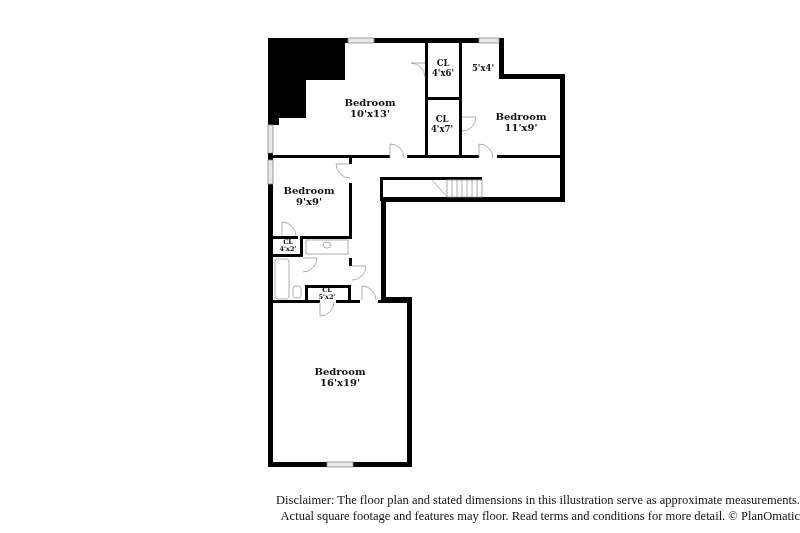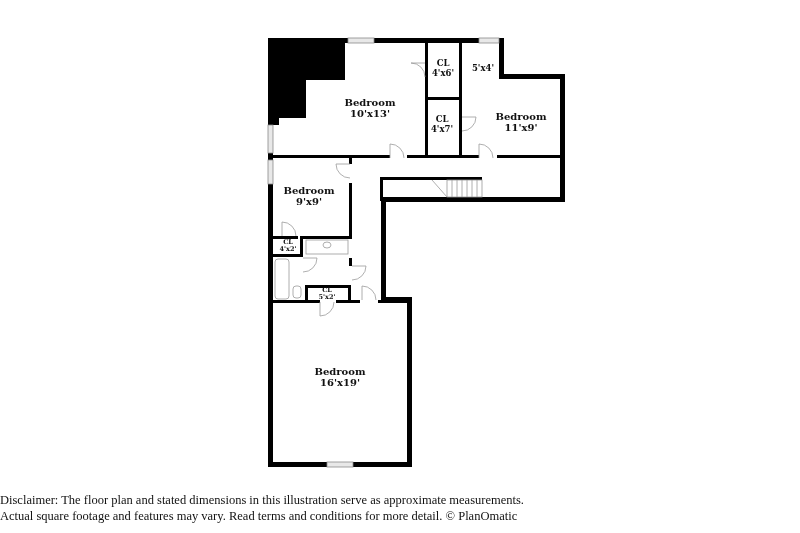--- a/index.html
+++ b/index.html
@@ -8,21 +8,21 @@
     .wall { fill: #000; }
     .door { stroke: #9a9a9a; stroke-width: 0.8; fill: none; }
     .win { fill: #e8e8e8; stroke: #8a8a8a; stroke-width: 0.8; }
     .fixture { stroke: #9a9a9a; stroke-width: 0.8; fill: #fff; }
     .stair { stroke: #9a9a9a; stroke-width: 0.8; fill: none; }
     .lbl { font-family: "DejaVu Serif", serif; font-weight: bold; fill: #111; text-anchor: middle; }
     .lbl-lg { font-size: 10px; }
     .lbl-sm { font-size: 8.5px; }
     .lbl-xs { font-size: 6.5px; }
     .disclaimer {
-      position: absolute; left: 0; width: 800px; text-align: left;
+      position: absolute; left: 0; width: 800px; text-align: right;
       font-family: "Liberation Serif", serif; font-size: 12.5px; color: #111; line-height: 16px;
     }
   </style>
 </head>
 <body>
 
 <svg id="plan" viewBox="0 0 800 533" xmlns="http://www.w3.org/2000/svg">
 
   <path class="wall" d="M268,38 L345,38 L345,80 L306,80 L306,118 L279,118 L279,125 L268,125 Z"></path>
 
@@ -144,13 +144,13 @@
 
     <text class="lbl lbl-xs" x="327" y="292">CL</text>
     <text class="lbl lbl-xs" x="327" y="299">5'x2'</text>
 
     <text class="lbl lbl-lg" x="340" y="375">Bedroom</text>
     <text class="lbl lbl-lg" x="340" y="386">16'x19'</text>
   </g>
 </svg>
 
 <div class="disclaimer" style="top:492px;">Disclaimer: The floor plan and stated dimensions in this illustration serve as approximate measurements.</div>
-<div class="disclaimer" style="top:508px;">Actual square footage and features may vary. Read terms and conditions for more detail. © PlanOmatic</div>
+<div class="disclaimer" style="top:508px;">Actual square footage and features may floor. Read terms and conditions for more detail. © PlanOmatic</div>
 
 </body></html>

